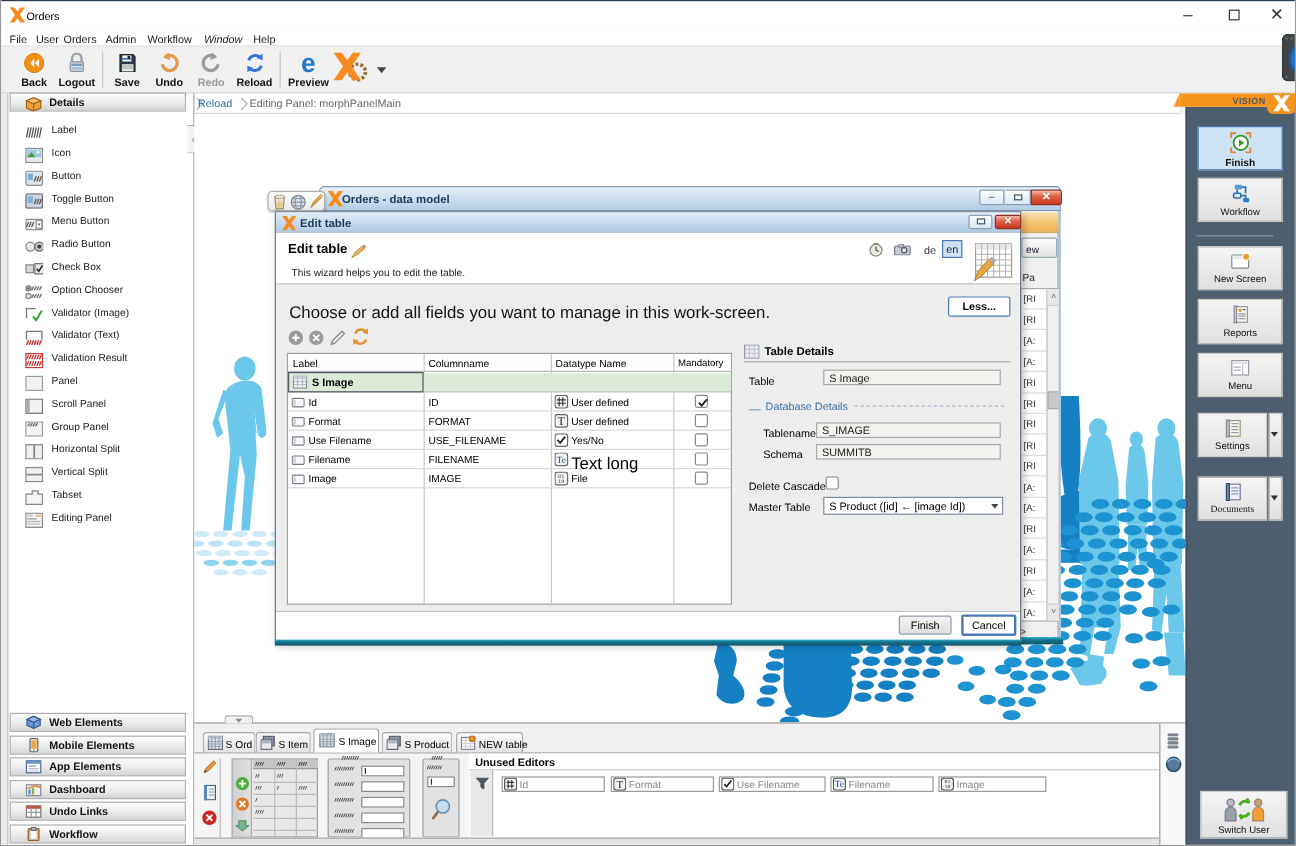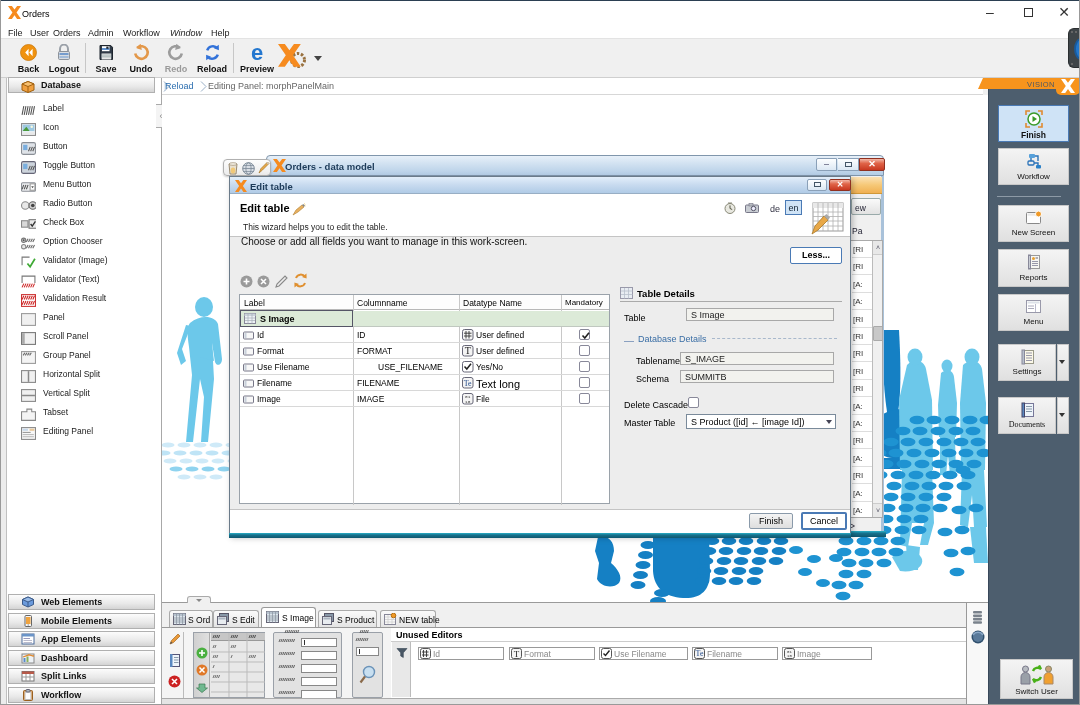--- a/index.html
+++ b/index.html
@@ -159,21 +159,21 @@
     </svg>
   <div class="abs" style="left:3px;top:3px;color:#2a6daf;">Reload</div>
   <svg class="abs" style="left:38px;top:3px;" width="8" height="11" viewBox="0 0 8 11">
       <path d="M1,0.5 L6,5.5 L1,10.5" fill="#fff" stroke="#9ab0c8"></path>
     </svg>
   <div class="abs" style="left:46px;top:3px;color:#666;">Editing Panel: morphPanelMain</div>
 </div>
 
 <div class="abs" id="lsb">
   <div class="edgeL"></div>
-  <div class="lhdr" style="top:-1px"><span>Database</span></div>
+  <div class="lhdr" style="top:-1px"><span>Details</span></div>
   <svg class="abs" style="left:20px;top:3px" width="14" height="12" viewBox="0 0 14 12">
       <path d="M7,0.5 L13,3 L13,9 L7,11.5 L1,9 L1,3 Z" fill="#f0a040" stroke="#a06010"></path>
       <path d="M7,0.5 L13,3 L7,5.5 L1,3 Z" fill="#f8c070" stroke="#a06010"></path>
       <path d="M7,5.5 L7,11.5" stroke="#a06010"></path>
     </svg>
   <svg class="abs licon" style="top:26px" width="15" height="13" viewBox="0 0 14 12">
       <line x1="2.6" y1="2" x2="1" y2="10" stroke="#555" stroke-width="1"></line>
       <line x1="4.6" y1="2" x2="3" y2="10" stroke="#555" stroke-width="1"></line>
       <line x1="6.6" y1="2" x2="5" y2="10" stroke="#555" stroke-width="1"></line>
       <line x1="8.6" y1="2" x2="7" y2="10" stroke="#555" stroke-width="1"></line>
@@ -332,21 +332,21 @@
       <line x1="2.5" y1="9.5" x2="11" y2="9.5" stroke="#bbc"></line>
     </svg>
   <div class="lhdr" style="top:572px"><span>Dashboard</span></div>
   <svg class="abs" style="left:20px;top:574px" width="14" height="12" viewBox="0 0 14 12">
       <rect x="1" y="2" width="12" height="9" fill="#eef2f6" stroke="#888"></rect>
       <rect x="2.5" y="6" width="2" height="4" fill="#5a8ac8"></rect>
       <rect x="5.5" y="4.5" width="2" height="5.5" fill="#8ab05a"></rect>
       <path d="M2,5 L8,2.8 L12,4" fill="none" stroke="#e08a30" stroke-width="1.3"></path>
       <path d="M12.8,2.8 L12.9,5 L10.8,3.9 Z" fill="#e08a30"></path>
     </svg>
-  <div class="lhdr" style="top:590px"><span>Split Links</span></div>
+  <div class="lhdr" style="top:590px"><span>Undo Links</span></div>
   <svg class="abs" style="left:20px;top:592px" width="14" height="12" viewBox="0 0 14 12">
       <rect x="1" y="1.5" width="12" height="9.5" fill="#fff" stroke="#777"></rect>
       <rect x="1" y="1.5" width="12" height="2.5" fill="#b85a4a"></rect>
       <line x1="5" y1="4" x2="5" y2="11" stroke="#999"></line>
       <line x1="9" y1="4" x2="9" y2="11" stroke="#999"></line>
       <line x1="1" y1="7" x2="13" y2="7" stroke="#999"></line>
     </svg>
   <div class="lhdr" style="top:609px"><span>Workflow</span></div>
   <svg class="abs" style="left:20px;top:611px" width="14" height="12" viewBox="0 0 14 12">
       <rect x="2.5" y="1.5" width="9" height="10" rx="1" fill="#e8a050" stroke="#9a6020"></rect>
@@ -665,21 +665,21 @@
           <line x1="28" y1="1" x2="28" y2="29"></line>
           <line x1="3" y1="10" x2="33" y2="10"></line>
           <line x1="3" y1="14.5" x2="33" y2="14.5"></line>
           <line x1="3" y1="19" x2="33" y2="19"></line>
           <line x1="3" y1="24" x2="33" y2="24"></line>
         </g>
       <path d="M2,32 L5,24 L14,14 L18,18 L8,28 Z" fill="#e8a848" stroke="#a87828" stroke-width="0.8"></path>
       <path d="M14,14 L18,18 L20,15.5 L16.5,12 Z" fill="#aaa"></path>
     </svg>
 
-    <div class="abs" style="left:11px;top:59px;font-size:10px;color:#111;">Choose or add all fields you want to manage in this work-screen.</div>
+    <div class="abs" style="left:11px;top:75px;font-size:14px;color:#111;">Choose or add all fields you want to manage in this work-screen.</div>
     <div class="abs" style="left:560px;top:70px;width:52px;height:17px;background:#fff;border:1px solid #4a7ab5;border-radius:2px;font-size:9px;font-weight:bold;text-align:center;line-height:15px;">Less...</div>
 
     <svg class="abs" style="left:10px;top:98px" width="13" height="13" viewBox="0 0 13 13">
         <circle cx="6.5" cy="6.5" r="6" fill="#9a9a9a"></circle>
         <path d="M3.5,6.5 L9.5,6.5 M6.5,3.5 L6.5,9.5" stroke="#fff" stroke-width="1.6"></path>
       </svg>
     <svg class="abs" style="left:27px;top:98px" width="13" height="13" viewBox="0 0 13 13">
         <circle cx="6.5" cy="6.5" r="6" fill="#9a9a9a"></circle>
         <path d="M4,4 L9,9 M9,4 L4,9" stroke="#fff" stroke-width="1.5"></path>
       </svg>
@@ -743,39 +743,39 @@
           <text x="5.7" y="9" text-anchor="middle" font-size="10" font-family="Liberation Serif" fill="#222">T</text>
         </svg>
       <div class="abs" style="left:236px;top:51px;font-size:8.5px;">User defined</div>
       <div class="abs" style="left:339px;top:50px;width:11px;height:11px;background:#fff;border:1px solid #889;border-radius:2px;"><svg width="11" height="11" viewBox="0 0 11 11"></svg></div>
         <div class="abs tr" style="top:64px;"></div>
       <svg class="abs" style="left:3px;top:68px" width="11" height="9" viewBox="0 0 11 9">
           <rect x="0.5" y="1" width="10" height="7" rx="1" fill="#f8f8f8" stroke="#778"></rect>
           <rect x="1.5" y="2" width="2" height="5" fill="#c8d0da"></rect>
         </svg>
       <div class="abs" style="left:17px;top:67px;font-size:8.5px;">Use Filename</div>
-      <div class="abs" style="left:117px;top:67px;font-size:8.5px;margin-left:21px;">USE_FILENAME</div>
+      <div class="abs" style="left:117px;top:67px;font-size:8.5px;">USE_FILENAME</div>
       <svg class="abs" style="left:222px;top:66px" width="11.5" height="11.5" viewBox="0 0 11.5 11.5">
           <rect x="0.5" y="0.5" width="10.5" height="10.5" rx="2" fill="#fff" stroke="#667"></rect>
           <path d="M2.5,5.5 L4.8,8 L9,2.8" fill="none" stroke="#222" stroke-width="1.5"></path>
         </svg>
       <div class="abs" style="left:236px;top:67px;font-size:8.5px;">Yes/No</div>
       <div class="abs" style="left:339px;top:66px;width:11px;height:11px;background:#fff;border:1px solid #889;border-radius:2px;"><svg width="11" height="11" viewBox="0 0 11 11"></svg></div>
         <div class="abs tr" style="top:80px;"></div>
       <svg class="abs" style="left:3px;top:84px" width="11" height="9" viewBox="0 0 11 9">
           <rect x="0.5" y="1" width="10" height="7" rx="1" fill="#f8f8f8" stroke="#778"></rect>
           <rect x="1.5" y="2" width="2" height="5" fill="#c8d0da"></rect>
         </svg>
       <div class="abs" style="left:17px;top:83px;font-size:8.5px;">Filename</div>
       <div class="abs" style="left:117px;top:83px;font-size:8.5px;">FILENAME</div>
       <svg class="abs" style="left:222px;top:82px" width="11.5" height="11.5" viewBox="0 0 11.5 11.5">
           <rect x="0.5" y="0.5" width="10.5" height="10.5" rx="2" fill="#f4f4f4" stroke="#667"></rect>
           <text x="5.7" y="8.5" text-anchor="middle" font-size="8" font-family="Liberation Serif" fill="#224a8a">Te</text>
         </svg>
-      <div class="abs" style="left:236px;top:83px;font-size:11px;">Text long</div>
+      <div class="abs" style="left:236px;top:83px;font-size:14px;">Text long</div>
       <div class="abs" style="left:339px;top:82px;width:11px;height:11px;background:#fff;border:1px solid #889;border-radius:2px;"><svg width="11" height="11" viewBox="0 0 11 11"></svg></div>
         <div class="abs tr" style="top:96px;"></div>
       <svg class="abs" style="left:3px;top:100px" width="11" height="9" viewBox="0 0 11 9">
           <rect x="0.5" y="1" width="10" height="7" rx="1" fill="#f8f8f8" stroke="#778"></rect>
           <rect x="1.5" y="2" width="2" height="5" fill="#c8d0da"></rect>
         </svg>
       <div class="abs" style="left:17px;top:99px;font-size:8.5px;">Image</div>
       <div class="abs" style="left:117px;top:99px;font-size:8.5px;">IMAGE</div>
       <svg class="abs" style="left:222px;top:98px" width="11.5" height="11.5" viewBox="0 0 11.5 11.5">
           <rect x="0.5" y="0.5" width="10.5" height="10.5" rx="2" fill="#f4f4f4" stroke="#667"></rect>
@@ -838,21 +838,21 @@
         <line x1="1" y1="9" x2="12" y2="9"></line>
       </g>
     </svg>
   <div class="abs" style="left:26px;top:12px;font-size:8.5px;">S Ord</div>
   <div class="abs" style="left:51px;top:7px;width:46px;height:17px;background:linear-gradient(#fafafa,#e4e4e4);border:1px solid #aaa;border-bottom:none;border-radius:3px 3px 0 0;"></div>
   <svg class="abs" style="left:55px;top:10px;" width="13" height="12" viewBox="0 0 13 12">
       <rect x="2.5" y="0.5" width="9" height="8" fill="#8898a8" stroke="#556"></rect>
       <rect x="0.5" y="3.5" width="9" height="8" fill="#e8ecf0" stroke="#667"></rect>
       <rect x="1.5" y="4.5" width="7" height="2" fill="#aab4c0"></rect>
     </svg>
-  <div class="abs" style="left:70px;top:12px;font-size:8.5px;">S Edit</div>
+  <div class="abs" style="left:70px;top:12px;font-size:8.5px;">S Item</div>
   <div class="abs" style="left:99px;top:4px;width:55px;height:20px;background:#fff;border:1px solid #999;border-bottom:none;border-radius:3px 3px 0 0;z-index:3;"></div>
   <svg class="abs" style="left:104px;top:8px;z-index:4" width="13" height="12" viewBox="0 0 13 12">
       <rect x="0.5" y="0.5" width="12" height="11" fill="#dce4ec" stroke="#667"></rect>
       <rect x="0.5" y="0.5" width="12" height="2.5" fill="#b8c4d0"></rect>
       <g stroke="#88929e" stroke-width="0.7">
         <line x1="3.5" y1="1" x2="3.5" y2="11.5"></line>
         <line x1="6.5" y1="1" x2="6.5" y2="11.5"></line>
         <line x1="9.5" y1="1" x2="9.5" y2="11.5"></line>
         <line x1="1" y1="5" x2="12" y2="5"></line>
         <line x1="1" y1="7" x2="12" y2="7"></line>
@@ -1186,21 +1186,21 @@
       <path d="M1,12 a4.5,4.5 0 0 1 9,0 L10,19 L1,19 Z" fill="#9aa0a8" stroke="#778"></path>
       <circle cx="28.5" cy="4" r="3" fill="#c8a078" stroke="#886"></circle>
       <path d="M24,12 a4.5,4.5 0 0 1 9,0 L33,19 L24,19 Z" fill="#f0a030" stroke="#a86"></path>
       <path d="M13,6 a5,5 0 0 1 8,-2 l-2,-3.6 M21,12 a5,5 0 0 1 -8,2 l2,3.6" fill="none" stroke="#48b018" stroke-width="2.4"></path>
     </svg>
     <div style="font-size:8px;">Switch User</div>
   </div>
 </div>
 <div class="abs" id="orangebar">
   <div class="abs" style="left:-5px;top:0;width:0;height:0;border-bottom:11px solid #f7941d;border-left:5px solid transparent;"></div>
-  <div class="abs" style="left:44px;top:2px;font-size:7.5px;font-weight:normal;color:#4c5866;letter-spacing:0.4px;">VISION</div>
+  <div class="abs" style="left:44px;top:2px;font-size:7.5px;font-weight:bold;color:#4c5866;letter-spacing:0.4px;">VISION</div>
   <div class="abs" style="left:73px;top:0px;width:24px;height:17px;background:#f7941d;border-radius:0 0 5px 5px;"></div>
   <svg class="abs" style="left:77px;top:1px;" width="16" height="14" viewBox="0 0 12 12">
       <use href="#xlogo" fill="#fff"></use>
     </svg>
 </div>
 
 <div class="abs" style="left:1067px;top:28px;width:13px;height:40px;background:#3f4548;border:1px solid #2a2e30;border-right:none;border-radius:6px 0 0 6px;z-index:5;overflow:hidden;">
   <div class="abs" style="left:5px;top:9px;width:14px;height:22px;background:#2277cc;border-radius:50%;border:2px solid #1a5a9a;"></div>
   <div class="abs" style="left:2px;top:2px;width:2px;height:2px;background:#666;"></div>
     <div class="abs" style="left:6px;top:2px;width:2px;height:2px;background:#666;"></div>

